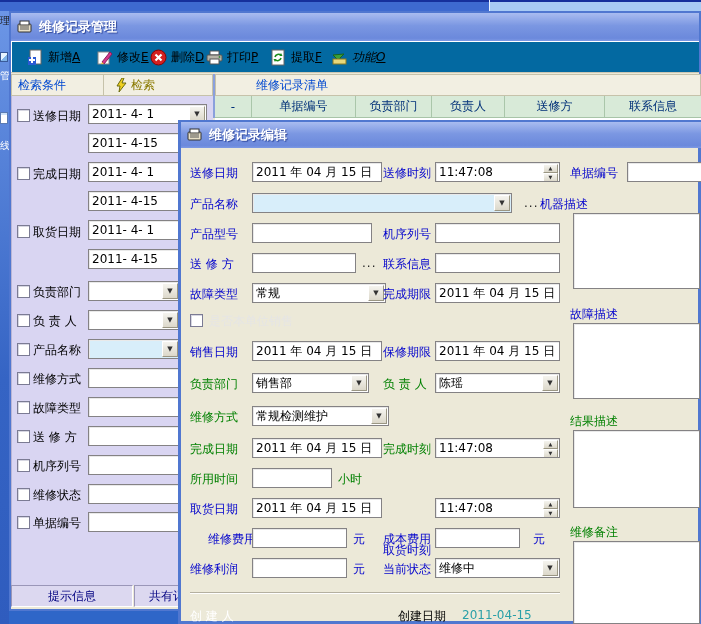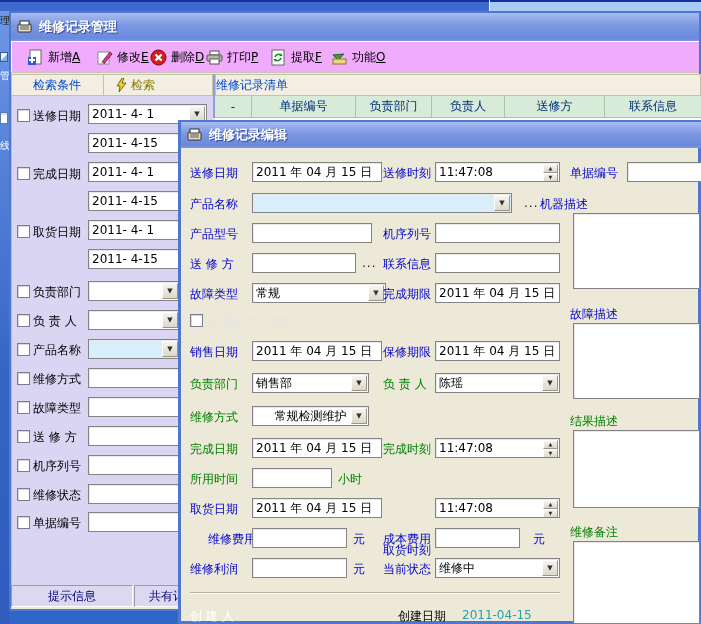--- a/index.html
+++ b/index.html
@@ -19,44 +19,44 @@
   .edge-char.dark { color:#1a1a1a; }
   .edge-icon-a { position:absolute; left:0; top:41px; width:8px; height:10px; background:linear-gradient(135deg,#e8f4ff 50%,#7fb3e8 50%); border:1px solid #3a5a9a; }
   .edge-icon-b { position:absolute; left:0; top:101px; width:8px; height:12px; background:#fff; border:1px solid #5a7ab2; box-shadow:inset 0 2px 0 #cfe2f8; }
 
   
   .mw-frame { left:9px; top:11px; width:692px; height:600px; background:#ece9d8; border:2px solid #5077d0; }
   .titlebar { background:linear-gradient(180deg,#a9bcf0,#7b97e2 45%,#6b89dc 90%,#7d99e4); display:flex; align-items:center; gap:6px; padding:0 6px; color:#fff; font-weight:bold; font-size:13px; text-shadow:1px 1px 1px #30489c; }
   .mw-title { left:11px; top:13px; width:688px; height:28px; }
   .app-icon { width:16px; height:14px; flex:0 0 auto; }
 
-  .toolbar { left:11px; top:41px; width:688px; height:32px; background:#f0abfc; border-bottom:1px solid #cbc7b3; box-shadow:inset 1px 1px 0 #fff; }
+  .toolbar { left:11px; top:41px; width:688px; height:32px; background:#0369a1; border-bottom:1px solid #cbc7b3; box-shadow:inset 1px 1px 0 #fff; }
   .tbtn { position:absolute; top:6px; height:20px; display:flex; align-items:center; gap:4px; padding:0 3px; cursor:default; }
   .tbtn svg { width:17px; height:17px; }
   .tbtn .tl { font-size:12px; color:#000; }
   .tbtn u { text-decoration:underline; }
 
   
   .search-header { left:11px; top:74px; width:202px; height:22px; background:#f2efe2; border:1px solid #c6c2aa; display:flex; align-items:center; }
-  .sh-title { color:#0048d0; padding-left:21px; width:92px; border-right:1px solid #c6c2aa; height:100%; display:flex; align-items:center; }
+  .sh-title { color:#0048d0; padding-left:6px; width:92px; border-right:1px solid #c6c2aa; height:100%; display:flex; align-items:center; }
   .sh-btn { display:flex; align-items:center; gap:4px; padding-left:12px; color:#8a7a00; }
   .search-panel { left:11px; top:96px; width:202px; height:489px; background:#d9d5f2; border-left:1px solid #b9b5d6; }
   .cbx { position:absolute; width:13px; height:13px; background:#fff; border:1px solid #7b7b94; box-shadow:inset 1px 1px 0 #d7d7e2; }
   .slbl { position:absolute; left:33px; color:#000; white-space:nowrap; }
 
   .fld { position:absolute; height:20px; background:#fff; border:1px solid #848284; box-shadow:inset 1px 1px 0 #e9e9e9; font-size:12px; line-height:18px; padding:0 3px; white-space:nowrap; overflow:hidden; }
   .fld.cyan { background:#d8eefa; }
   .ddbtn { position:absolute; right:1px; top:1px; bottom:1px; width:16px; background:linear-gradient(180deg,#f5f4ef,#dcd8ca); border:1px solid #fff; border-right-color:#9a9683; border-bottom-color:#9a9683; display:flex; align-items:center; justify-content:center; font-size:7px; color:#333; }
   .spinner { position:absolute; right:1px; top:1px; bottom:1px; width:15px; display:flex; flex-direction:column; }
   .spinner span { flex:1; background:linear-gradient(180deg,#f5f4ef,#dcd8ca); border:1px solid #fff; border-right-color:#9a9683; border-bottom-color:#9a9683; font-size:5px; line-height:7px; text-align:center; color:#333; }
 
   
   .vdiv { left:213px; top:74px; width:2px; height:44px; background:#8aa0dc; }
   .list-strip { left:215px; top:74px; width:486px; height:22px; background:#f2efe2; border:1px solid #c6c2aa; display:flex; align-items:center; }
-  .list-title { color:#0048d0; }
+  .list-title { color:#0048d0; padding-left:40px; }
   .list-cols { left:215px; top:96px; width:486px; height:22px; display:flex; background:#d8ead8; border-bottom:1px solid #a8c4a8; }
   .col { border-right:1px solid #aac6aa; color:#003078; display:flex; align-items:center; justify-content:center; height:100%; }
   .list-body { left:215px; top:118px; width:486px; height:6px; background:#fff; }
 
   
   .sbar-cell { height:22px; background:#dcd8f0; border:1px solid #9a96b8; border-bottom-color:#fff; border-right-color:#fff; color:#000080; display:flex; align-items:center; }
   .count-num { color:#0000ff; padding:0 3px; }
 
   
   .dlg-frame { left:178px; top:120px; width:523px; height:504px; background:#ece9d8; border:3px solid #5077d0; z-index:10; }
@@ -134,21 +134,21 @@
     </div>
     <div class="tbtn" style="left:256px;">
       <svg viewBox="0 0 17 17">
         <rect x="2" y="1" width="12" height="15" fill="#fff" stroke="#666"></rect>
         <path d="M5 8 a3.5 3.5 0 0 1 6 -1.5 M11 9 a3.5 3.5 0 0 1 -6 1.5" stroke="#1a8c1a" stroke-width="1.6" fill="none"></path>
         <path d="M11 4 l1.5 3 h-3 z" fill="#1a8c1a"></path>
         <path d="M5 13 l-1.5 -3 h3 z" fill="#1a8c1a"></path>
       </svg>
       <span class="tl"><span>提取</span><u>F</u></span>
     </div>
-    <div class="tbtn" style="left:317px;">
+    <div class="tbtn" style="left:317px;font-style:italic;">
       <svg viewBox="0 0 17 17">
         <path d="M2 6 l4 4 v3 l3 -1 v-3 l4 -4 z" fill="#3aa03a" stroke="#1a641a"></path>
         <rect x="2" y="10" width="13" height="5" fill="#e8d87a" stroke="#8a7a20"></rect>
       </svg>
       <span class="tl"><span>功能</span><u>O</u></span>
     </div>
   </div>
 
   <div class="abs search-header">
     <span class="sh-title">检索条件</span>
@@ -281,21 +281,21 @@
   <div class="fld z" style="left:252px;top:341px;width:130px;"><span>2011 年 04 月 15 日</span></div>
   <span class="lbl blue" style="left:383px;top:344px;">保修期限</span>
   <div class="fld z" style="left:435px;top:341px;width:125px;"><span>2011 年 04 月 15 日</span></div>
 
   <span class="lbl green" style="left:190px;top:376px;">负责部门</span>
   <div class="fld z" style="left:252px;top:373px;width:117px;"><span>销售部</span><span class="ddbtn">▼</span></div>
   <span class="lbl green" style="left:383px;top:376px;">负 责 人</span>
   <div class="fld z" style="left:435px;top:373px;width:125px;"><span>陈瑶</span><span class="ddbtn">▼</span></div>
 
   <span class="lbl green" style="left:190px;top:409px;">维修方式</span>
-  <div class="fld z" style="left:252px;top:406px;width:117px;text-align:center;"><span>常规检测维护</span><span class="ddbtn">▼</span></div>
+  <div class="fld z" style="left:252px;top:406px;width:137px;"><span>常规检测维护</span><span class="ddbtn">▼</span></div>
   <span class="lbl green" style="left:570px;top:413px;">结果描述</span>
   <div class="ta" style="left:573px;top:430px;width:127px;height:78px;"><span></span></div>
 
   <span class="lbl green" style="left:190px;top:441px;">完成日期</span>
   <div class="fld z" style="left:252px;top:438px;width:130px;"><span>2011 年 04 月 15 日</span></div>
   <span class="lbl green" style="left:383px;top:441px;">完成时刻</span>
   <div class="fld z" style="left:435px;top:438px;width:125px;"><span>11:47:08</span><span class="spinner">
         <span>▲</span>
         <span>▼</span>
       </span></div>

